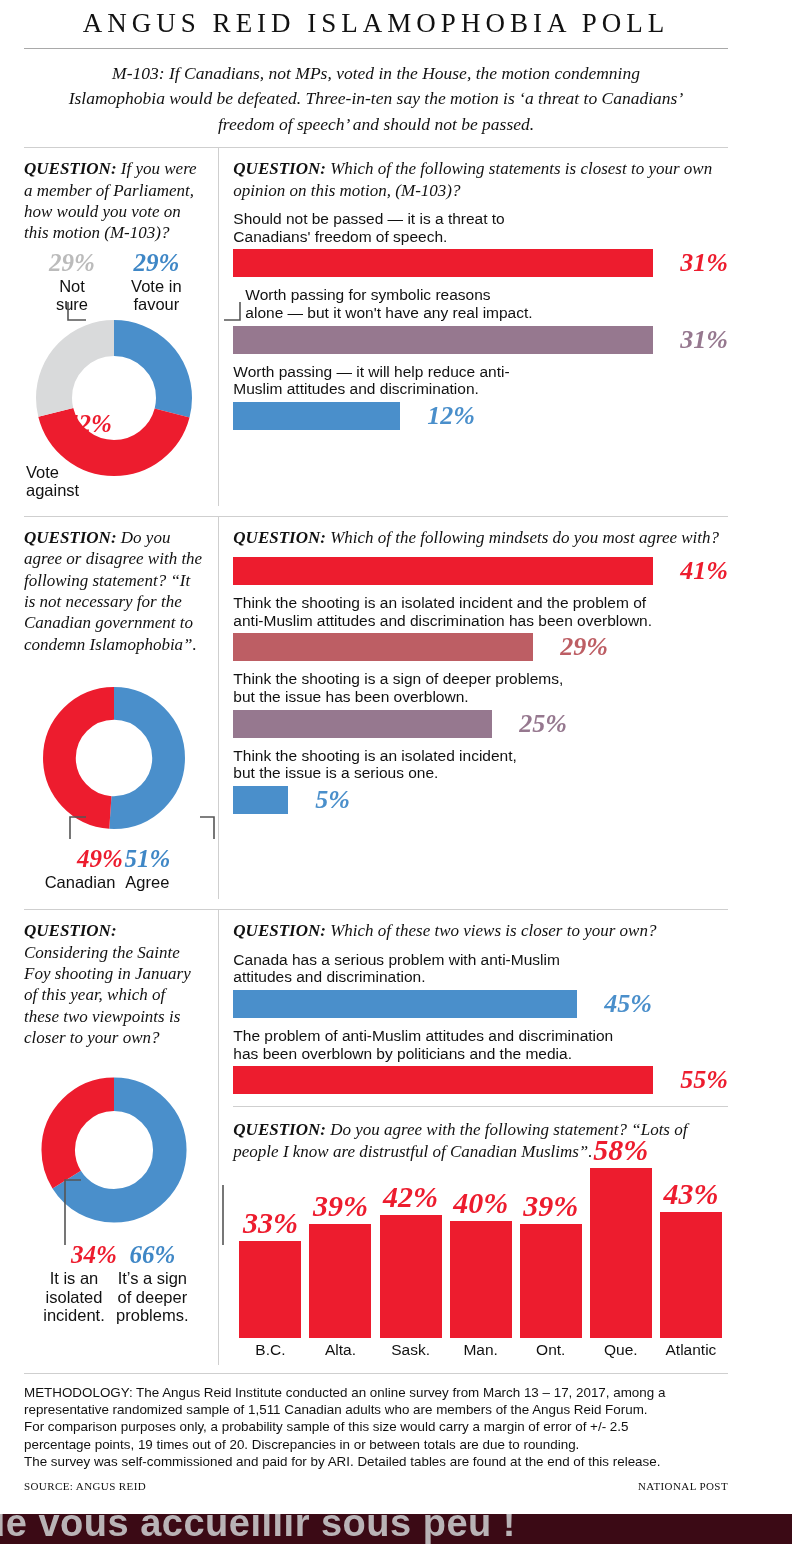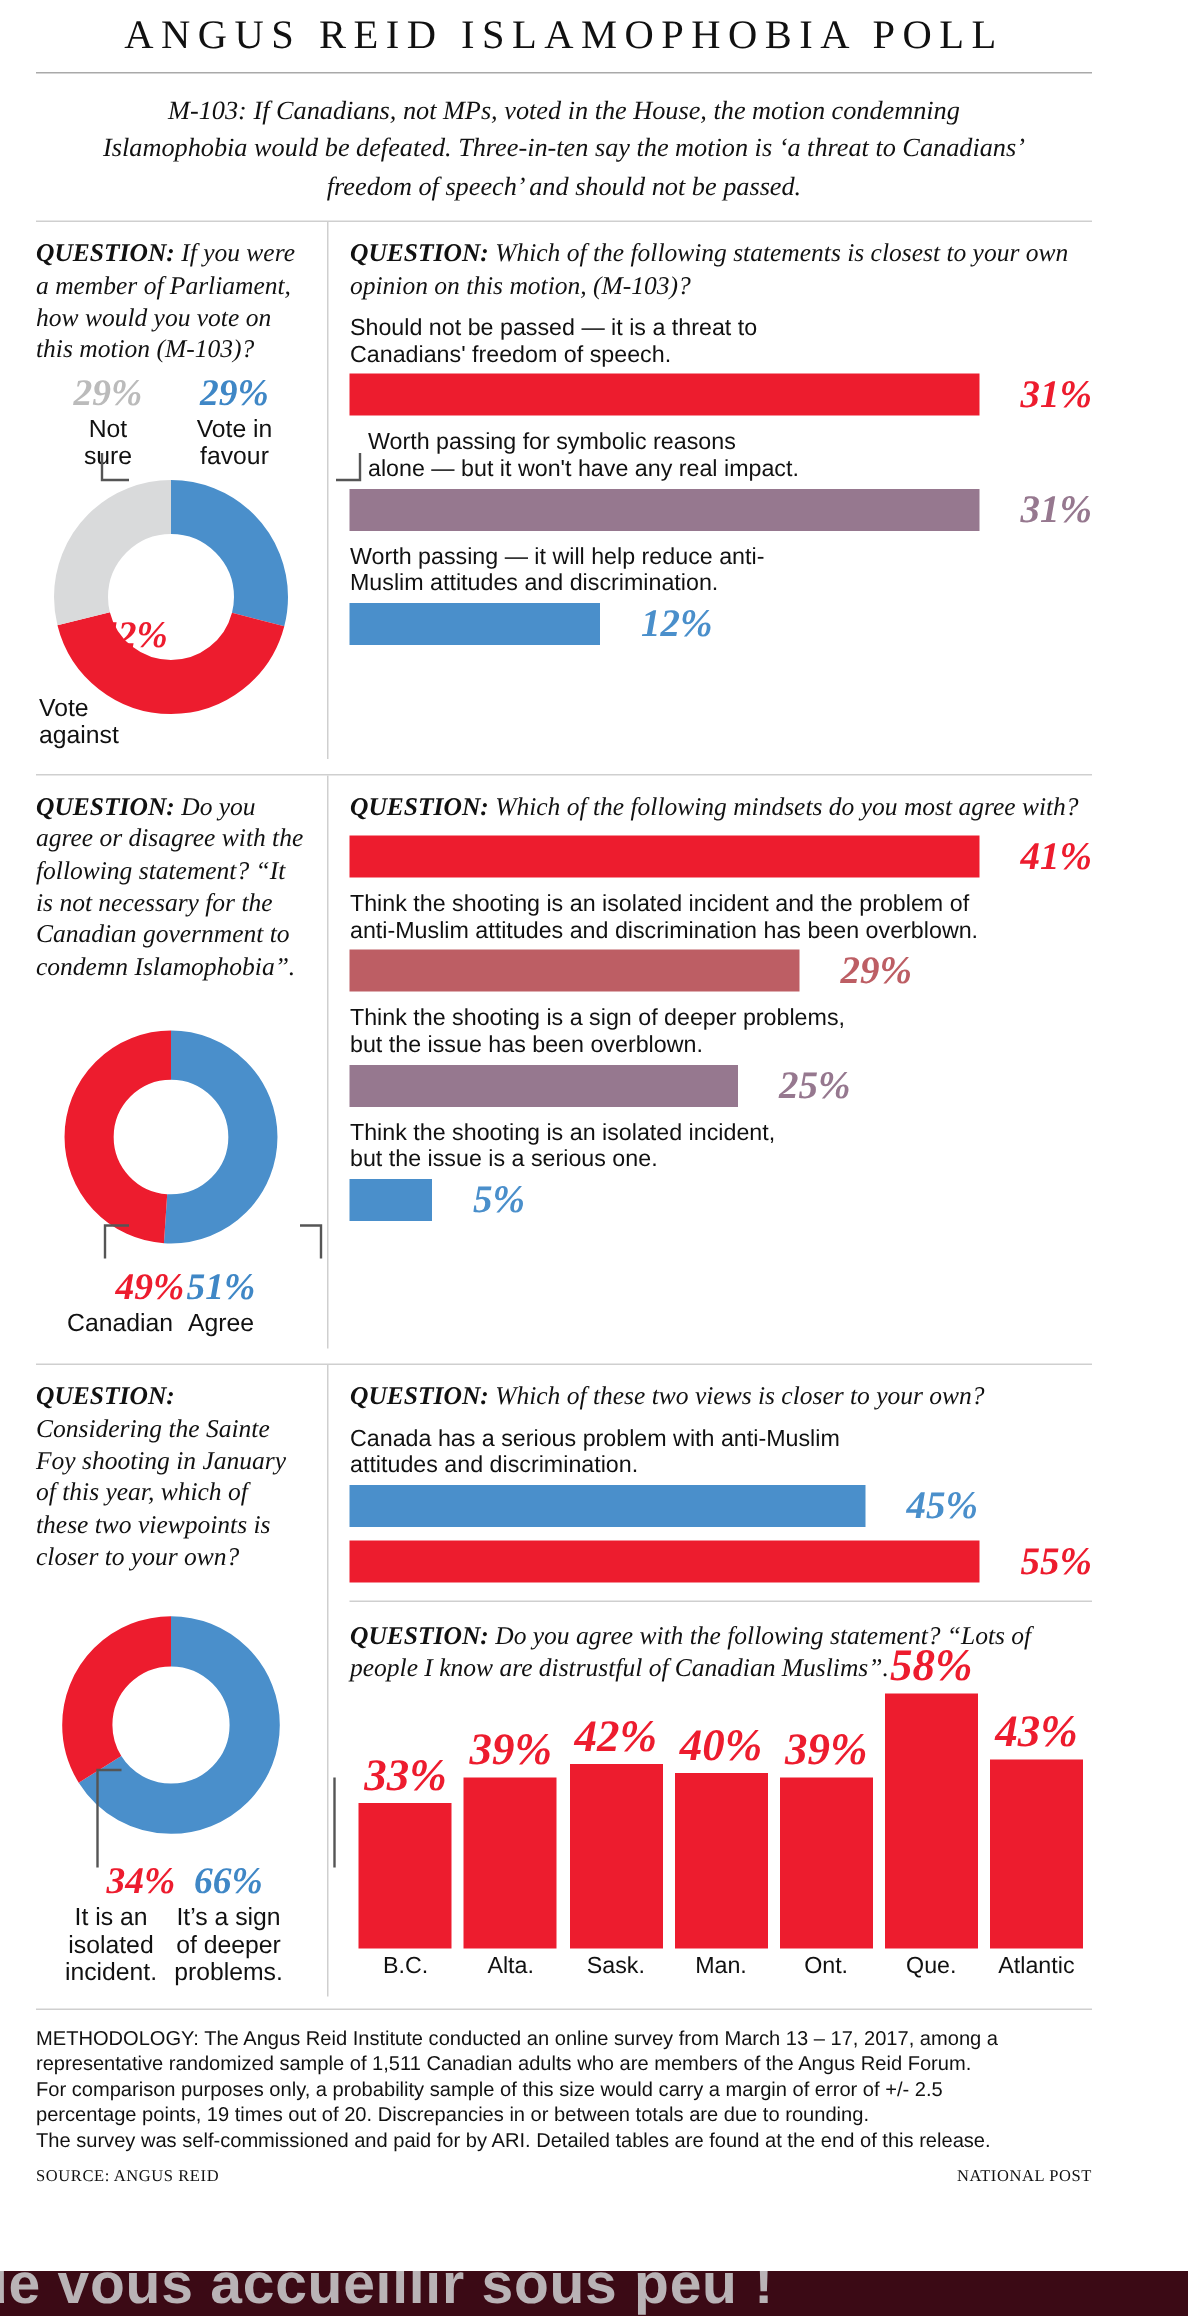--- a/index.html
+++ b/index.html
@@ -271,20 +271,22 @@
 
       <div class="barblock">
         <div class="barlabel">Canada has a serious problem with anti-Muslim
 attitudes and discrimination.</div>
         <div class="barrow">
           <div class="bar" style="width:344px;background:#4A8FCB;"></div>
           <div class="barval" style="color:#4A8FCB;">45%</div>
         </div>
       </div>
       <div class="barblock">
+        <div class="barlabel">The problem of anti-Muslim attitudes and discrimination
+has been overblown by politicians and the media.</div>
         <div class="barrow">
           <div class="bar" style="width:420px;background:#ED1C2E;"></div>
           <div class="barval" style="color:#ED1C2E;">55%</div>
         </div>
       </div>
 
       <div style="border-top:1px solid #cfcfcf;margin:12px 0 0 0;"></div>
 
       <p class="q" style="margin-top:12px;"><b>QUESTION:</b><span> Do you agree with the following statement? “Lots of people I know are distrustful of Canadian Muslims”.</span></p>
 

